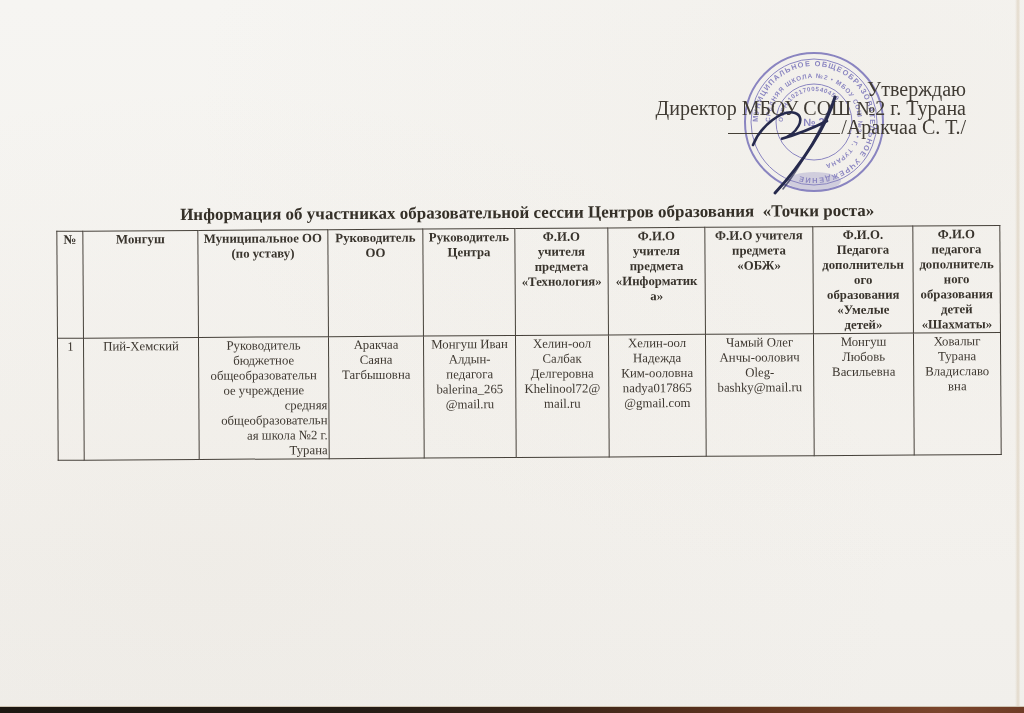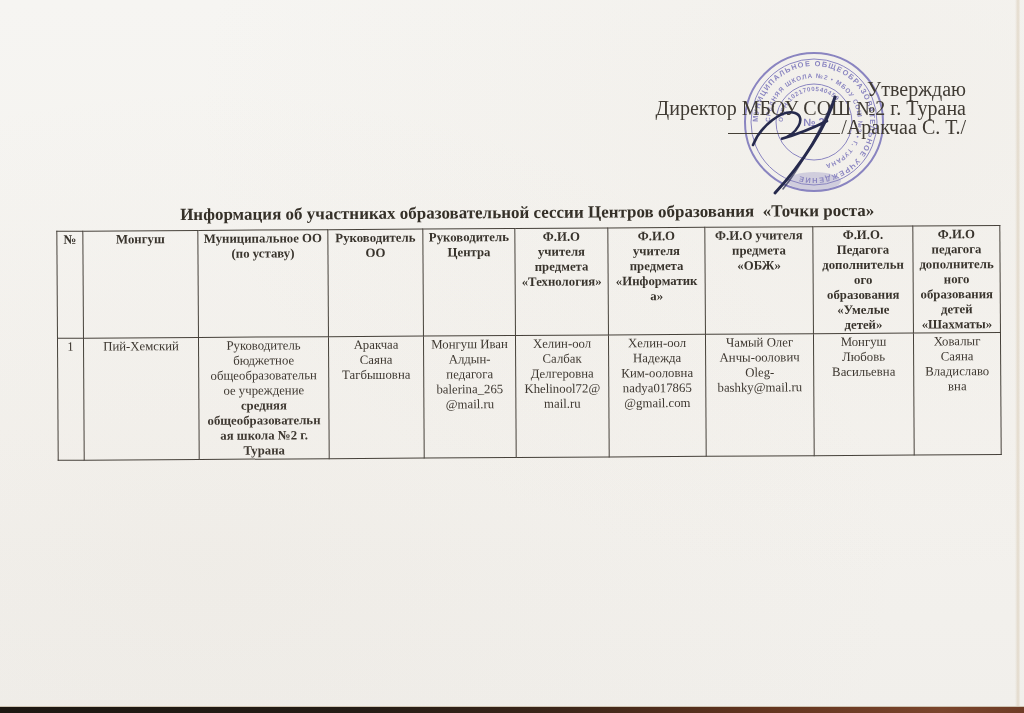--- a/index.html
+++ b/index.html
@@ -43,21 +43,21 @@
     border-collapse:collapse;table-layout:fixed;
     font-size:12.8px;line-height:1.17;color:#3e3831;
   }
   table.participants th,table.participants td{
     border:1.5px solid #46413a;vertical-align:top;
     padding:1px 1px 0 1px;white-space:pre-line;overflow:hidden;
   }
   table.participants th{font-weight:bold;text-align:center;height:104px;color:#38332c;}
   table.participants td{font-weight:normal;text-align:center;height:119px;}
   th.al,td.al{text-align:left;padding-left:3px;}
-  .school-bold{font-weight:bold;display:block;}
+  .school-bold{font-weight:normal;display:block;text-align:right;}
   .c1{width:26px}.c2{width:115px}.c3{width:130px}.c4{width:95px}.c5{width:92px}
   .c6{width:93px}.c7{width:97px}.c8{width:108px}.c9{width:100px}.c10{width:87px}
 
   
   .bottom-edge{
     position:absolute;left:0;bottom:0;width:1024px;height:6px;z-index:6;
     border-top:1px solid #cfc5b4;
     background:linear-gradient(90deg,#1d1812 0%,#241c15 35%,#3c2619 55%,#63351f 75%,#7a452c 92%,#6e3c26 100%);
   }
   .right-edge{
@@ -195,21 +195,21 @@
 nadya017865
 @gmail.com</td>
         <td>Чамый Олег
 Анчы-оолович
 Oleg-
 bashky@mail.ru</td>
         <td>Монгуш
 Любовь
 Васильевна</td>
         <td>Ховалыг
-Саяна
+Турана
 Владиславо
 вна</td>
       </tr>
     </tbody>
       </table>
   </div>
 
   <div class="right-edge"></div>
   <div class="bottom-edge"></div>
 </div>

